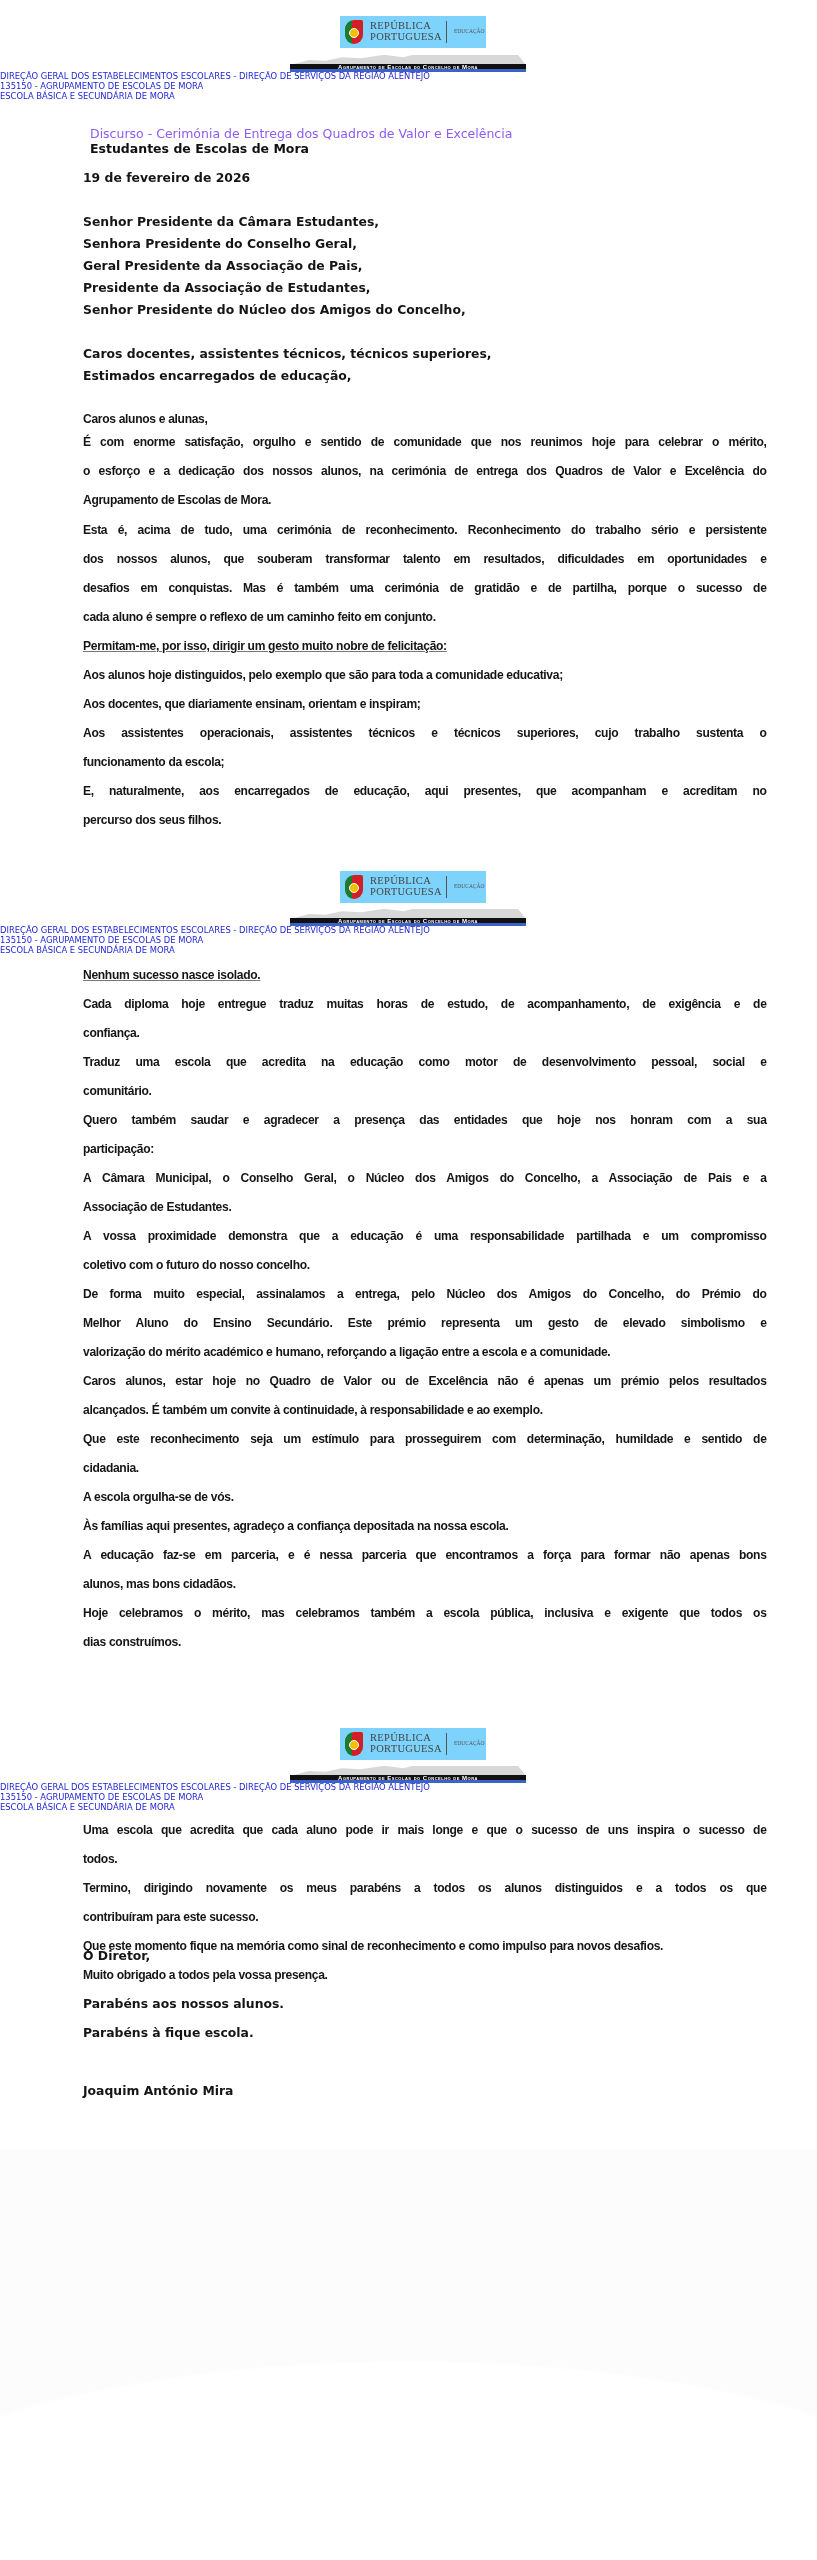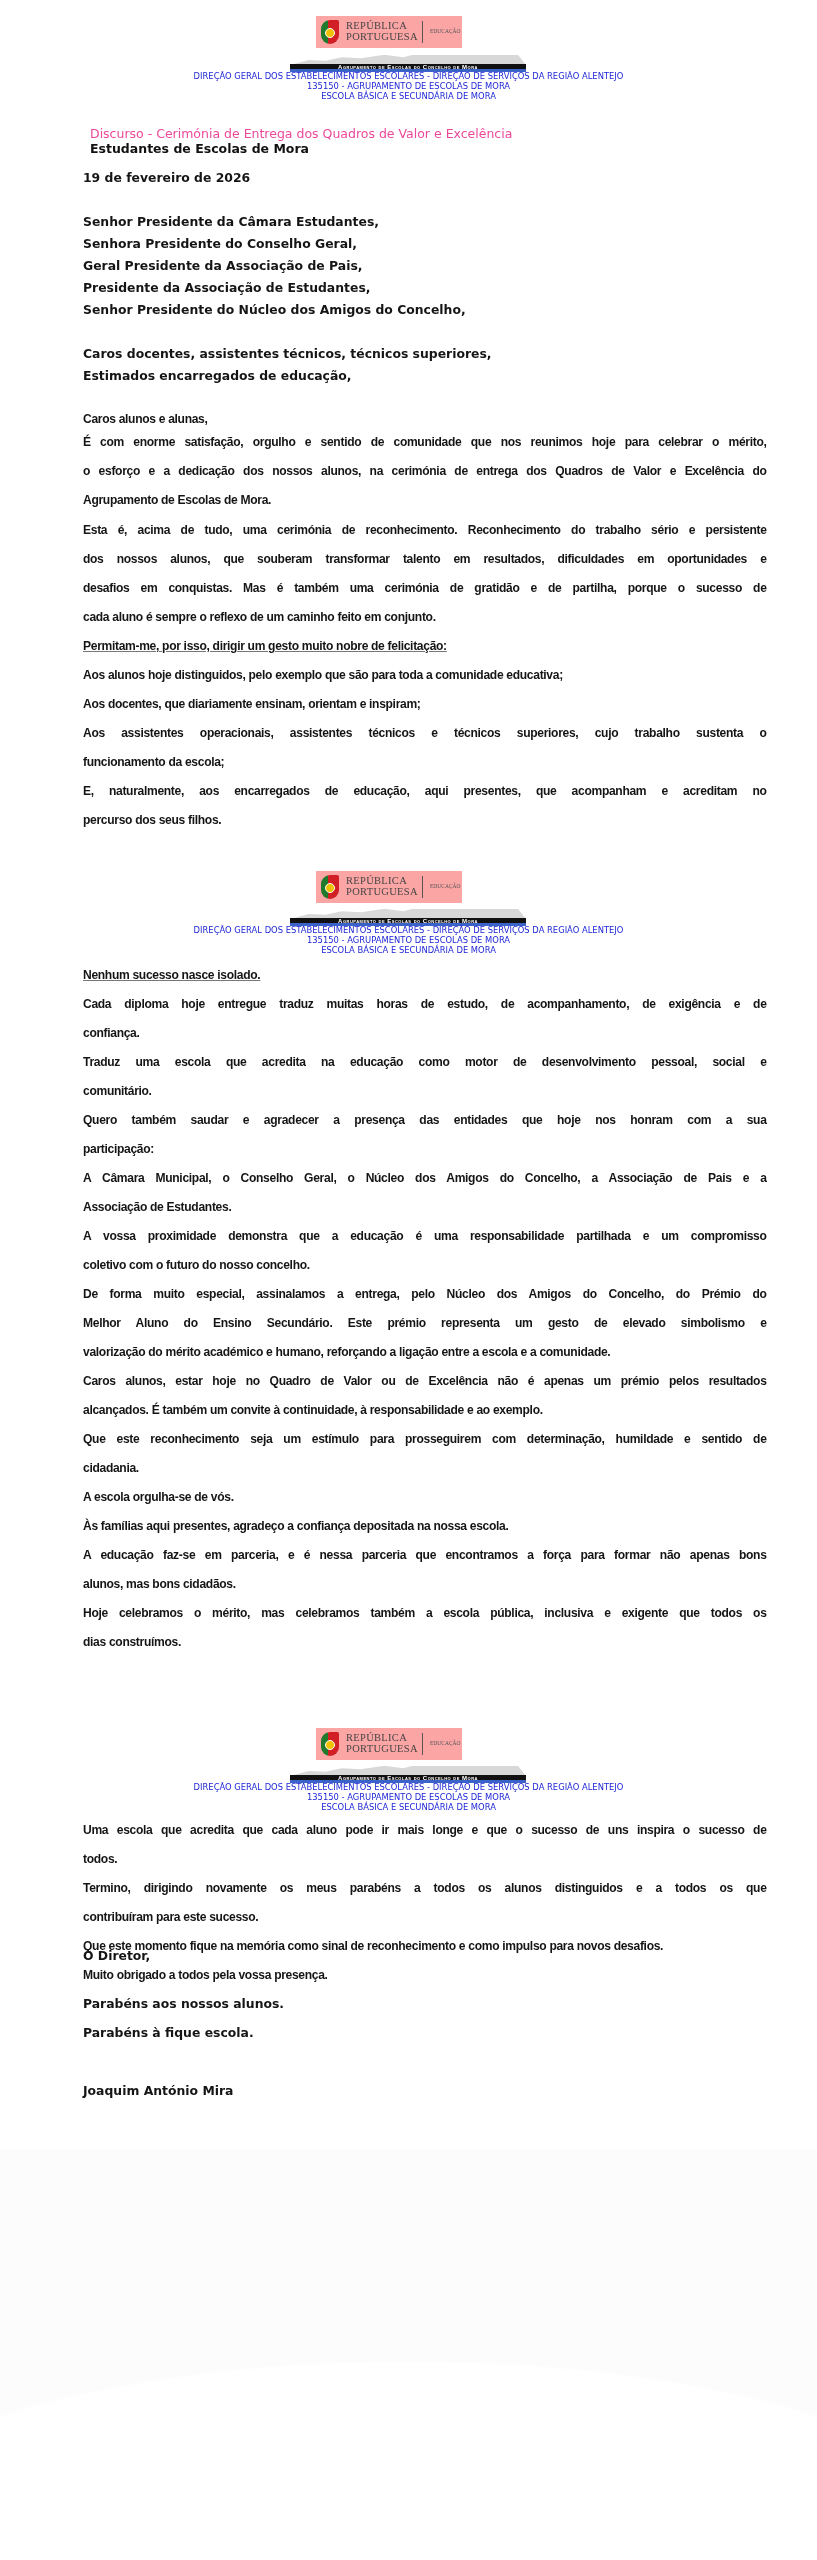--- a/index.html
+++ b/index.html
@@ -1,31 +1,31 @@
 <!DOCTYPE html>
 <html><head>
 <meta charset="utf-8">
 <style>
   html, body { margin: 0; padding: 0; background: #ffffff; }
   body { width: 817px; height: 2560px; position: relative; overflow: hidden; font-family: "Liberation Sans", sans-serif; color: #111; }
   .header { position: absolute; left: 0; width: 817px; text-align: center; }
-  .logo-box { position: absolute; left: 316px; width: 146px; height: 32px; background: #fca5a5; }
+  .logo-box { position: absolute; left: 340px; width: 146px; height: 32px; background: #7dd3fc; }
   .flag { position: absolute; left: 5px; top: 4px; width: 18px; height: 24px; border-radius: 10px 2px 10px 10px; background: linear-gradient(90deg, #1f7a2e 0 40%, #d21f26 40% 100%); }
   .flag::after { content: ""; position: absolute; left: 4px; top: 8px; width: 8px; height: 8px; border-radius: 50%; background: #f2c200; border: 1px solid #fff; }
   .rep { position: absolute; left: 30px; top: 4px; font-family: "Liberation Serif", serif; font-size: 10.5px; line-height: 11px; color: #444; text-align: left; letter-spacing: 0.3px; }
   .sep { position: absolute; left: 106px; top: 5px; width: 1px; height: 22px; background: #555; }
   .edu { position: absolute; left: 114px; top: 12px; font-family: "Liberation Serif", serif; font-size: 5.5px; color: #555; }
   .banner { position: absolute; left: 290px; width: 236px; height: 24px; }
   .banner .town { position: absolute; left: 0; top: 0; width: 236px; height: 17px; background:
       linear-gradient(180deg, transparent 40%, #d8d8d8 40% 100%);
       clip-path: polygon(0 100%, 8% 70%, 15% 75%, 22% 55%, 30% 60%, 40% 40%, 48% 55%, 55% 30%, 62% 25%, 70% 35%, 78% 20%, 86% 40%, 92% 10%, 96% 30%, 100% 100%); }
   .banner .strip { position: absolute; left: 0; top: 16px; width: 236px; height: 8px; background: linear-gradient(180deg, #111 0 60%, #3b62c9 60% 100%); color: #fff; font-size: 6px; line-height: 6px; font-weight: bold; letter-spacing: 0.5px; font-variant: small-caps; overflow: hidden; }
-  .hdr-line { position: absolute; left: 0; width: 817px; text-align: center; font-family: "DejaVu Sans", sans-serif; font-size: 8.4px; line-height: 10px; color: #1f26d6; }
+  .hdr-line { position: absolute; left: 0; width: 817px; text-align: left; font-family: "DejaVu Sans", sans-serif; font-size: 8.4px; line-height: 10px; color: #1f26d6; }
   .t { position: absolute; left: 83px; font-size: 13px; line-height: 15px; color: #151515; white-space: nowrap; }
-  .title { font-family: "DejaVu Sans", sans-serif; font-size: 12.5px; color: #ec4899; font-weight: normal; }
+  .title { font-family: "DejaVu Sans", sans-serif; font-size: 12.5px; color: #8b5cf6; font-weight: normal; }
   .title.b2 { font-weight: bold; color: #111; }
   .dj { font-family: "DejaVu Sans", sans-serif; font-weight: bold; font-size: 12.4px; }
   .nar { font-family: "Liberation Sans", sans-serif; font-weight: bold; font-size: 13px; letter-spacing: -0.35px; transform: scaleX(0.93); transform-origin: left; }
   .just { width: 735px; text-align: justify; text-align-last: justify; white-space: normal; }
   .u { text-decoration: underline; text-decoration-color: #777; }
   .fade { position: absolute; left: 0; top: 2150px; width: 817px; height: 410px; background: radial-gradient(ellipse 120% 80% at 50% 100%, #ffffff 60%, #fcfcfc 61%); }
 </style>
 </head>
 <body>
 

